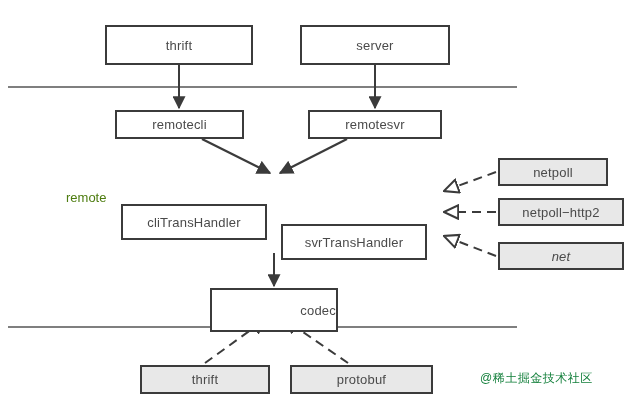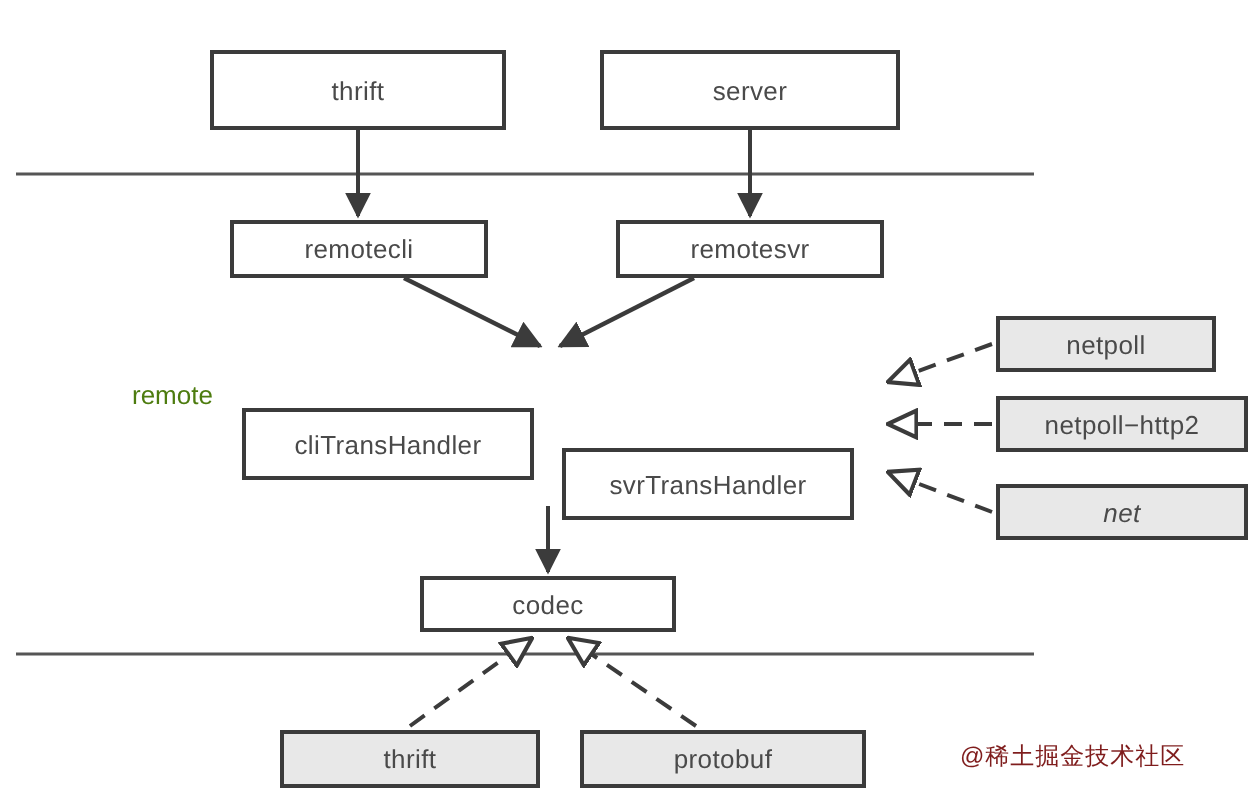--- a/index.html
+++ b/index.html
@@ -55,21 +55,21 @@
   }
   .zone-label {
     position: absolute;
     color: #4d7c0f;
     font-size: 13px;
     white-space: nowrap;
     margin-left: 48px;
   }
   .watermark {
     position: absolute;
-    color: #7f1d1d;
+    color: #15803d;
     font-size: 12px;
     white-space: nowrap;
     letter-spacing: .5px;
   }
 </style>
 </head>
 <body>
 
 <div id="canvas">
 
@@ -139,21 +139,21 @@
   </div>
 
   <div class="node filled" style="left:498px; top:198px; width:126px; height:28px;">
     <span>netpoll−http2</span>
   </div>
 
   <div class="node filled" style="left:498px; top:242px; width:126px; height:28px;font-style:italic;">
     <span>net</span>
   </div>
 
-  <div class="node" style="left:210px; top:288px; width:128px; height:28px;">
+  <div class="node" style="left:210px; top:288px; width:128px; height:44px;justify-content:flex-end;">
     <span>codec</span>
   </div>
 
   <div class="node filled" style="left:140px; top:365px; width:130px; height:29px;">
     <span>thrift</span>
   </div>
 
   <div class="node filled" style="left:290px; top:365px; width:143px; height:29px;">
     <span>protobuf</span>
   </div>

